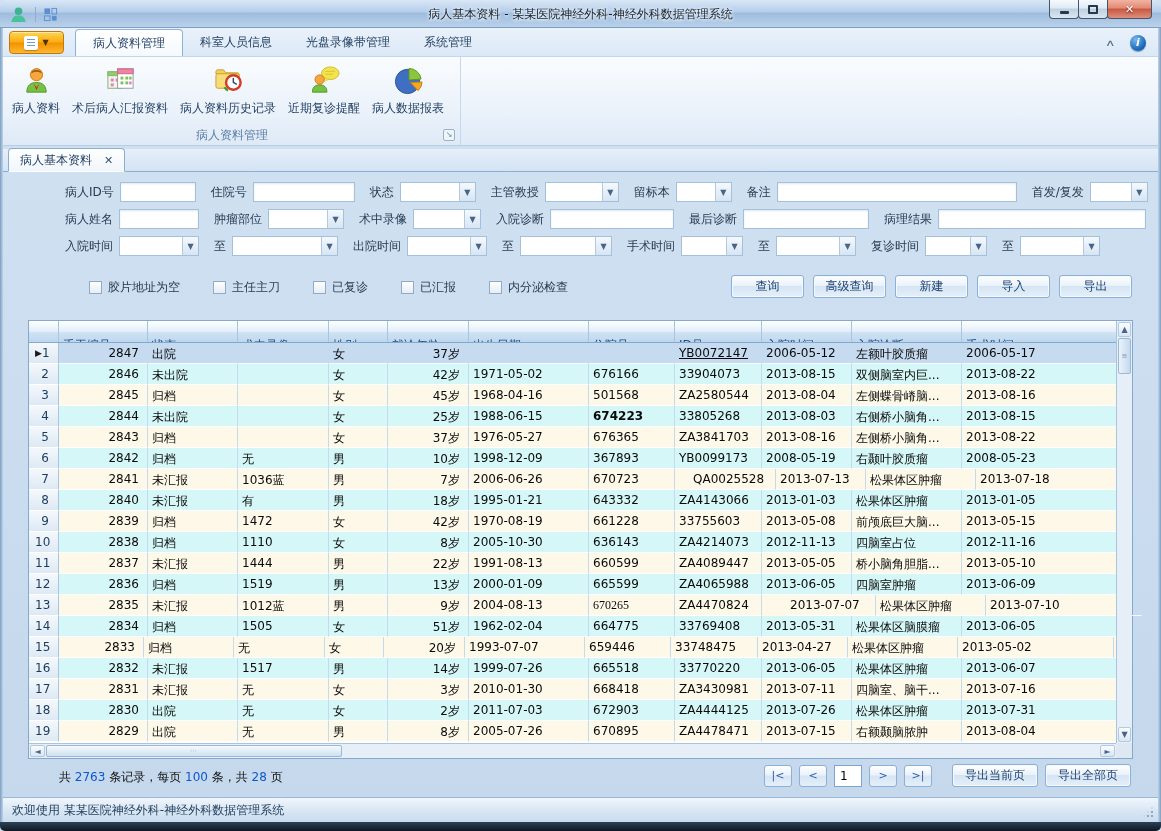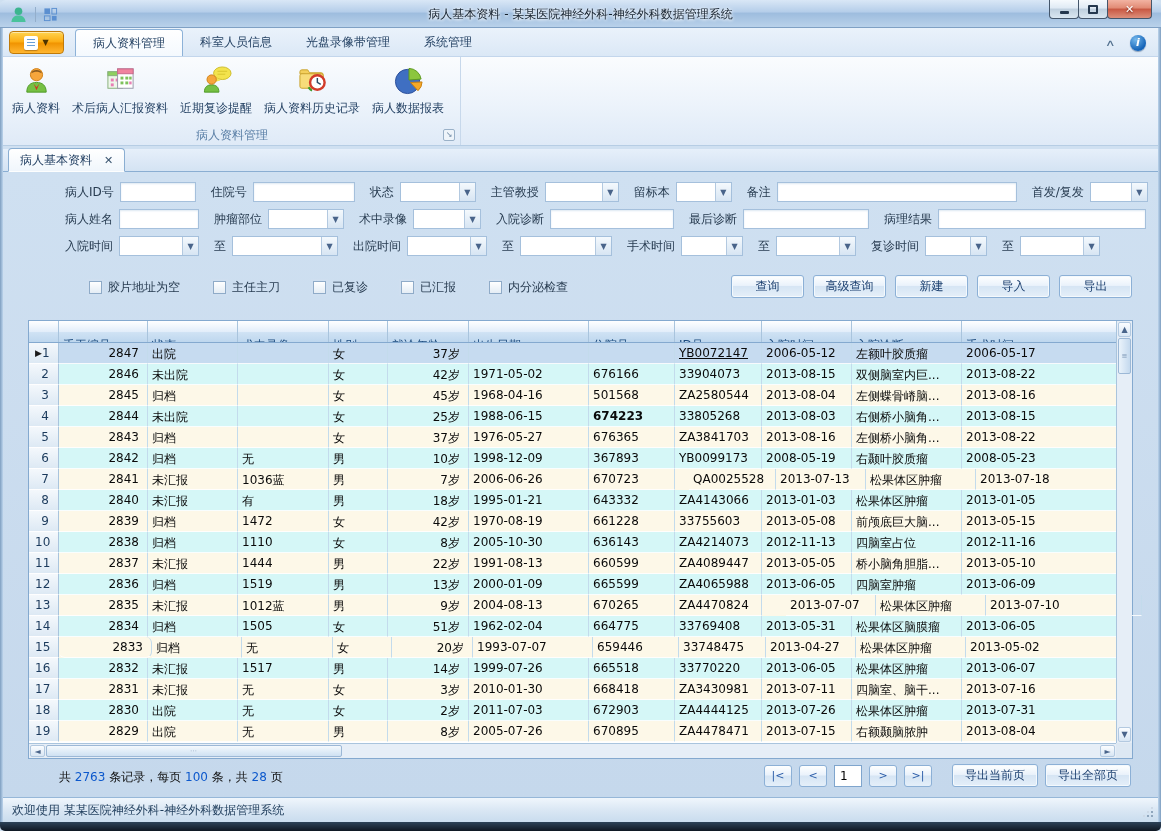--- a/index.html
+++ b/index.html
@@ -184,40 +184,40 @@
                 <rect x="21" y="17" width="3" height="3"></rect>
                 <rect x="25" y="17" width="2.5" height="3" fill="#e87fb4"></rect>
               </g>
             </svg>
           </span>
           <span class="rlabel">术后病人汇报资料</span>
         </div>
         <div class="rbtn">
           <span class="ricon">
             <svg viewBox="0 0 32 32">
+              <path d="M3 9V7a2 2 0 0 1 2-2h6l2 3h12a2 2 0 0 1 2 2v2z" fill="#f3cf5c" stroke="#c9a22e"></path>
+              <rect x="3" y="9" width="24" height="15" rx="2" fill="#f7dc7a" stroke="#c9a22e"></rect>
+              <circle cx="21" cy="18" r="7.5" fill="#fff" stroke="#d23c2a" stroke-width="2.5"></circle>
+              <path d="M21 13.5V18l3.5 2" stroke="#2a4a66" stroke-width="1.5" fill="none"></path>
+              <path d="M12 23a8 8 0 0 0 3.5 3.5" stroke="#3a9a2a" stroke-width="2.2" fill="none"></path>
+            </svg>
+          </span>
+          <span class="rlabel">病人资料历史记录</span>
+        </div>
+        <div class="rbtn">
+          <span class="ricon">
+            <svg viewBox="0 0 32 32">
               <ellipse cx="22" cy="8.5" rx="9" ry="6.5" fill="#f3e34d" stroke="#cdbd2e"></ellipse>
               <path d="M16 13l-4 5 8-2z" fill="#f3e34d"></path>
               <path d="M17 6.5h10M17 9.5h8" stroke="#d8c62e" fill="none"></path>
               <path d="M3.5 28c0-5.5 3.2-7.5 7.5-7.5s7.5 2 7.5 7.5z" fill="#76c043" stroke="#4e9a28"></path>
               <circle cx="11" cy="15" r="4.8" fill="#f6a63c" stroke="#d07f16"></circle>
             </svg>
           </span>
           <span class="rlabel">近期复诊提醒</span>
-        </div>
-        <div class="rbtn">
-          <span class="ricon">
-            <svg viewBox="0 0 32 32">
-              <path d="M3 9V7a2 2 0 0 1 2-2h6l2 3h12a2 2 0 0 1 2 2v2z" fill="#f3cf5c" stroke="#c9a22e"></path>
-              <rect x="3" y="9" width="24" height="15" rx="2" fill="#f7dc7a" stroke="#c9a22e"></rect>
-              <circle cx="21" cy="18" r="7.5" fill="#fff" stroke="#d23c2a" stroke-width="2.5"></circle>
-              <path d="M21 13.5V18l3.5 2" stroke="#2a4a66" stroke-width="1.5" fill="none"></path>
-              <path d="M12 23a8 8 0 0 0 3.5 3.5" stroke="#3a9a2a" stroke-width="2.2" fill="none"></path>
-            </svg>
-          </span>
-          <span class="rlabel">病人资料历史记录</span>
         </div>
         <div class="rbtn">
           <span class="ricon">
             <svg viewBox="0 0 32 32">
               <circle cx="15" cy="17" r="12.5" fill="#3f6fc2" stroke="#2c509a"></circle>
               <path d="M16.5 15.5L16.5 3.5a13 13 0 0 1 12.5 11z" fill="#8cc63e" stroke="#5d9a1e"></path>
               <path d="M18 18l12-.5a12.5 12.5 0 0 1-4.2 9z" fill="#f5a828" stroke="#c77f12"></path>
             </svg>
           </span>
           <span class="rlabel">病人数据报表</span>
@@ -614,21 +614,21 @@
           <div class="gcell c0" style="width: 30px;">
             <span class="rowmark"></span>
             <span class="rownum">13</span>
           </div>
           <div class="gcell num" style="width: 89px;">2835</div>
           <div class="gcell" style="width: 90px;">未汇报</div>
           <div class="gcell" style="width: 91px;">1012蓝</div>
           <div class="gcell" style="width: 59px;">男</div>
           <div class="gcell num" style="width: 81px;">9岁</div>
           <div class="gcell" style="width: 120px;">2004-08-13</div>
-          <div class="gcell" style="width: 86px;">670265</div>
+          <div class="gcell" style="width: 86px; font-family: Liberation Serif, serif;">670265</div>
           <div class="gcell" style="width: 87px;">ZA4470824</div>
           <div class="gcell" style="width: 90px; margin-left: 24px;">2013-07-07</div>
           <div class="gcell" style="width: 110px;">松果体区肿瘤</div>
           <div class="gcell" style="width: 156px;">2013-07-10</div>
         </div>
         <div class="grow cyan">
           <div class="gcell c0" style="width: 30px;">
             <span class="rowmark"></span>
             <span class="rownum">14</span>
           </div>
@@ -642,21 +642,21 @@
           <div class="gcell" style="width: 87px;">33769408</div>
           <div class="gcell" style="width: 90px;">2013-05-31</div>
           <div class="gcell" style="width: 110px;">松果体区脑膜瘤</div>
           <div class="gcell" style="width: 156px;">2013-06-05</div>
         </div>
         <div class="grow cream">
           <div class="gcell c0" style="width: 30px;">
             <span class="rowmark"></span>
             <span class="rownum">15</span>
           </div>
-          <div class="gcell num" style="width: 93px; border-radius: 6px;">2833</div>
+          <div class="gcell num" style="width: 85px;">2833</div>
           <div class="gcell" style="width: 90px;">归档</div>
           <div class="gcell" style="width: 91px;">无</div>
           <div class="gcell" style="width: 59px;">女</div>
           <div class="gcell num" style="width: 81px;">20岁</div>
           <div class="gcell" style="width: 120px;">1993-07-07</div>
           <div class="gcell" style="width: 86px;">659446</div>
           <div class="gcell" style="width: 87px;">33748475</div>
           <div class="gcell" style="width: 90px;">2013-04-27</div>
           <div class="gcell" style="width: 110px;">松果体区肿瘤</div>
           <div class="gcell" style="width: 156px;">2013-05-02</div>

